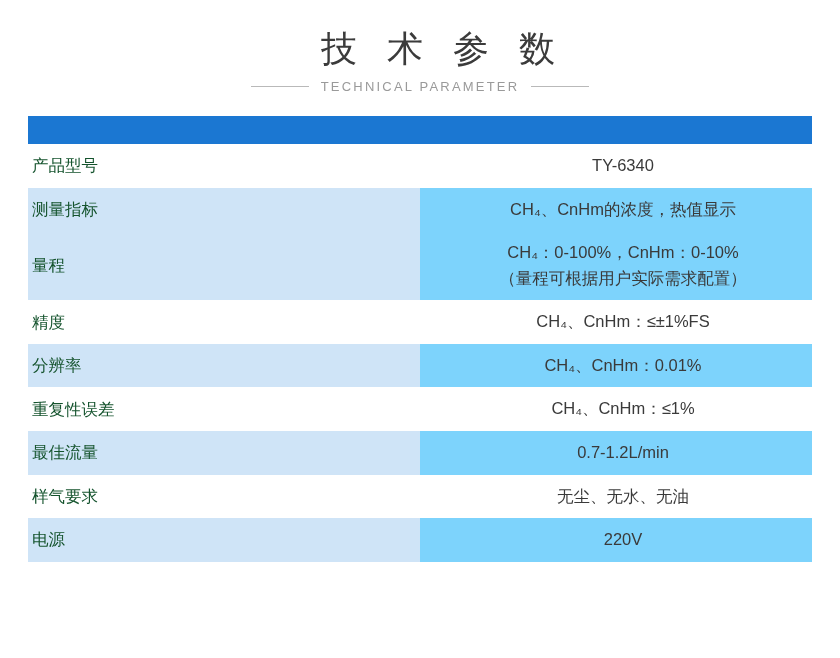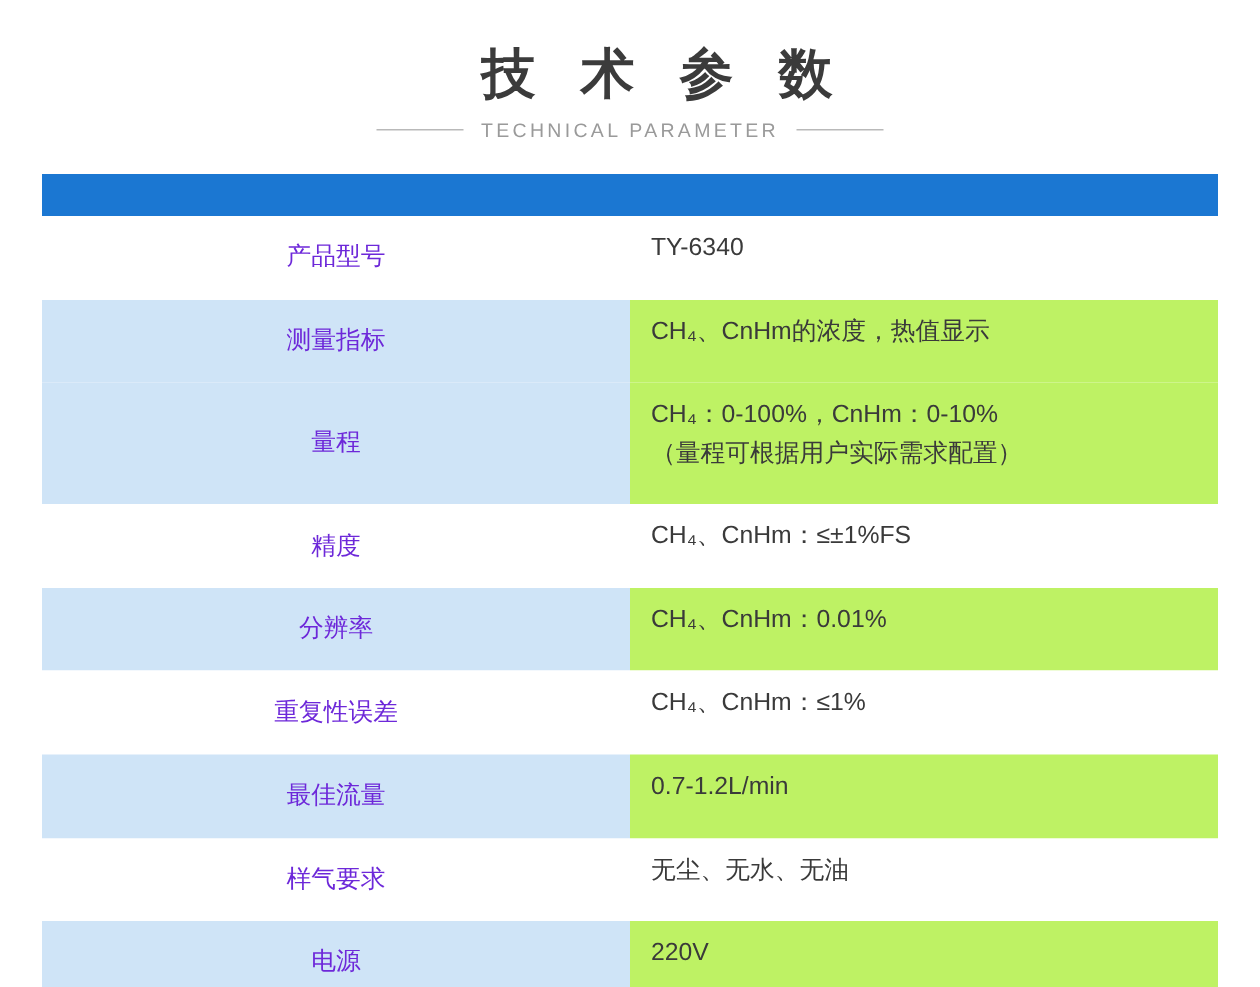--- a/index.html
+++ b/index.html
@@ -21,21 +21,21 @@
   }
   
   .header {
     padding-top: 26px;
     text-align: center;
   }
   .title-cn {
     font-size: 36px;
     letter-spacing: 10px;
     color: #3b3b3b;
-    font-weight: 700;
+    font-weight: 400;
     line-height: 1.25;
     text-indent: 10px;
     padding-left: 36px;
   }
   .subtitle-row {
     margin-top: 8px;
     display: flex;
     align-items: center;
     justify-content: center;
     gap: 12px;
@@ -67,38 +67,38 @@
     height: 28px;
     padding: 0;
     border: none;
   }
   table.spec td {
     border: none;
     vertical-align: middle;
   }
   td.label {
     width: 188px;
-    text-align: center;
+    text-align: left;
     font-size: 16.5px;
-    color: #6d28d9;
+    color: #14532d;
     padding: 0 4px;
     line-height: 1.5;
   }
   td.value {
-    text-align: left;
+    text-align: center;
     font-size: 16.5px;
     color: #3a3a3a;
-    padding: 9px 0 21px 14px;
+    padding: 9px 0 9px 14px;
     line-height: 1.55;
   }
   tr.alt td.label {
     background: #cfe4f7;
   }
   tr.alt td.value {
-    background: #bef264;
+    background: #7dd3fc;
   }
   tr.plain td.label,
   tr.plain td.value {
     background: #ffffff;
   }
   .value-line2 {
     display: block;
   }
 </style>
 </head>

